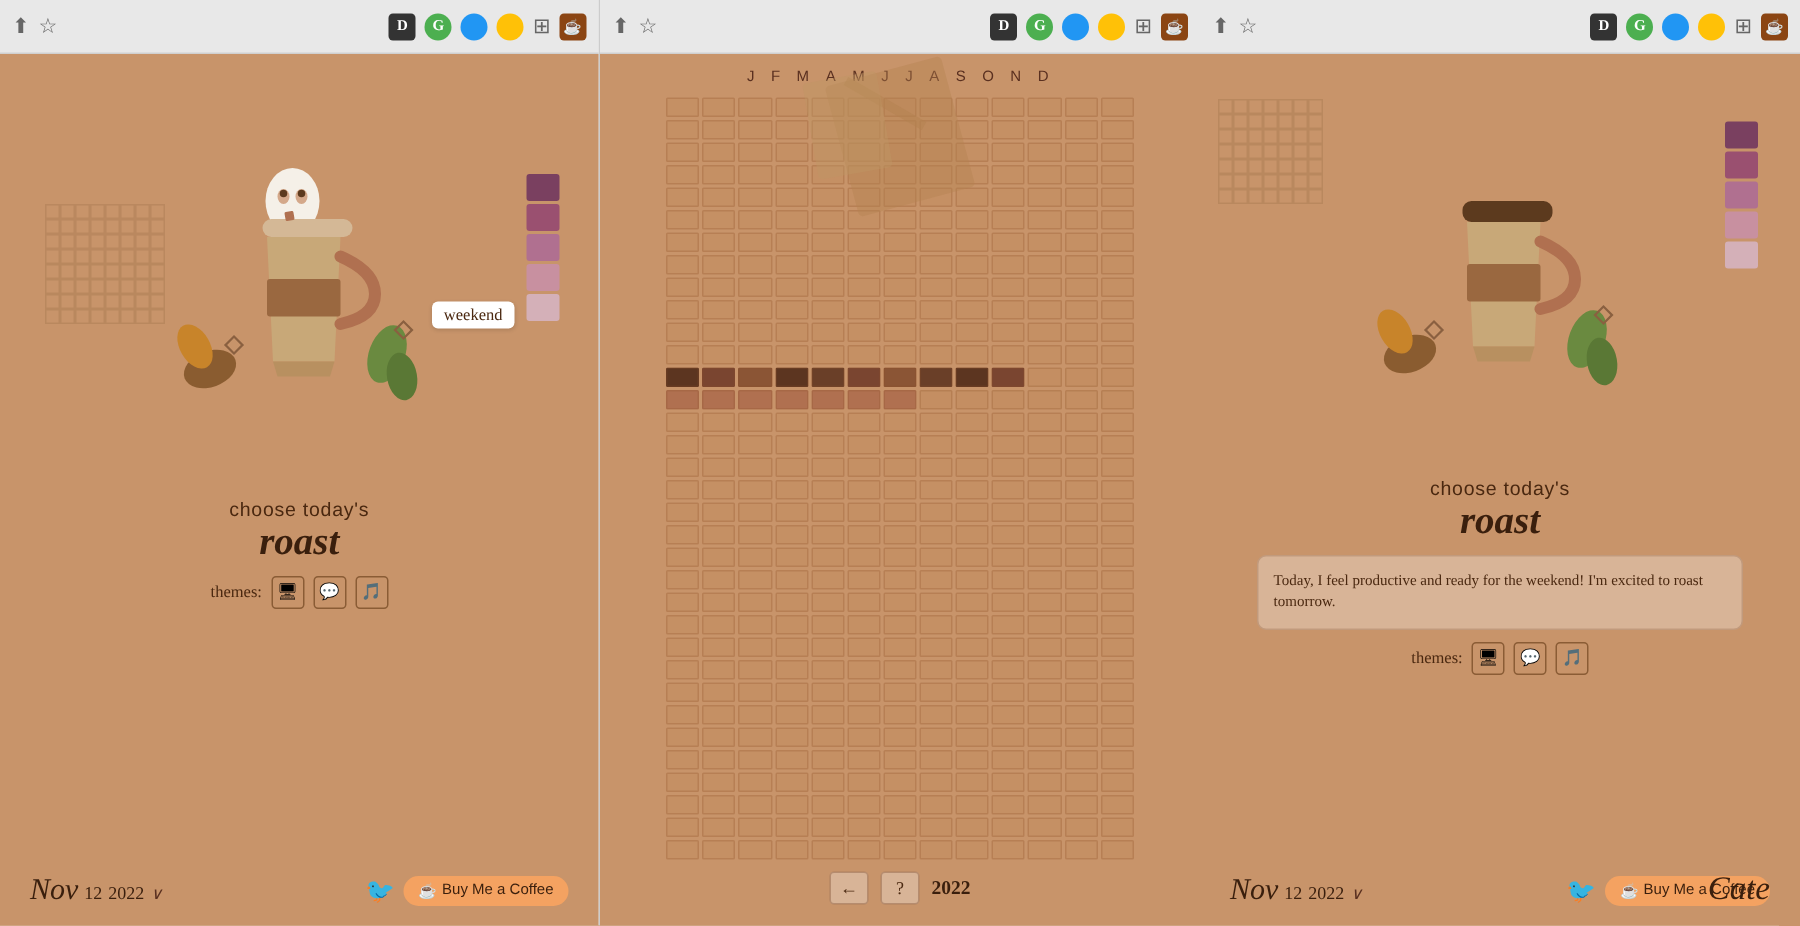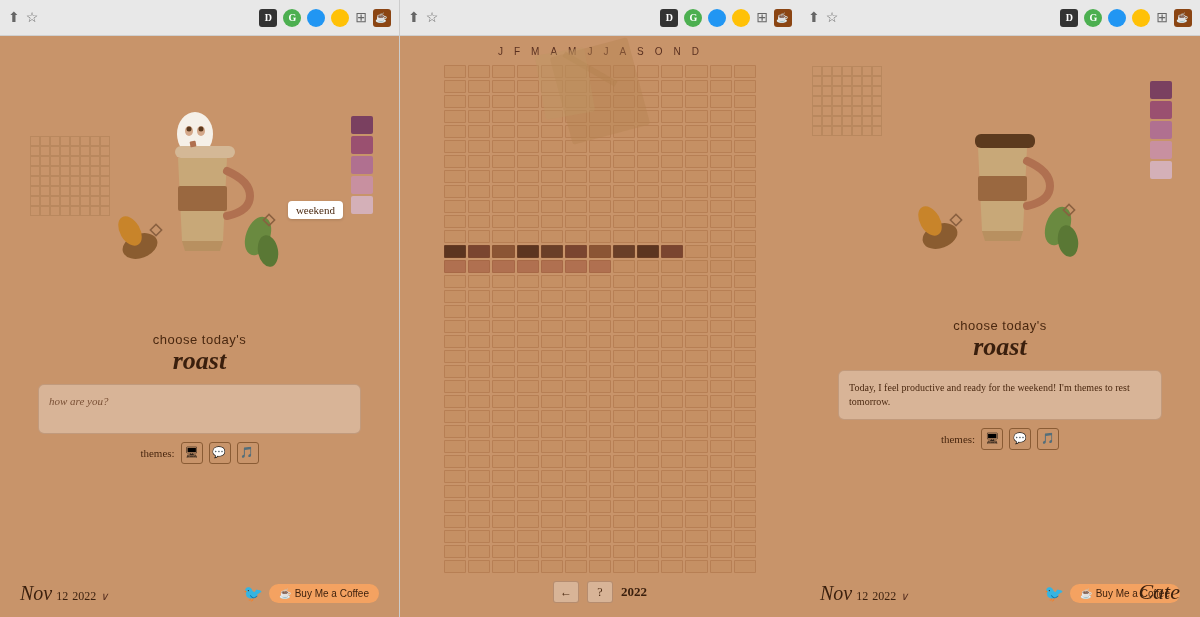--- a/index.html
+++ b/index.html
@@ -558,23 +558,20 @@
       <svg width="80" height="22" viewBox="0 0 80 22">
         
       </svg>
     </div>
 
     <div class="title-area">
       <div class="choose-today">choose today's</div>
       <div class="roast-title">roast</div>
     </div>
 
-    <div class="mood-input-area">
-      <div class="mood-placeholder">how are you?</div>
-    </div>
 
     <div class="themes-row">
       <span class="themes-label">themes:</span>
       <div class="theme-icon">🖥</div>
       <div class="theme-icon">💬</div>
       <div class="theme-icon">🎵</div>
     </div>
 
     <div class="bottom-bar">
       <div class="date-display">
@@ -1185,21 +1182,21 @@
         
       </svg>
     </div>
 
     <div class="title-area">
       <div class="choose-today">choose today's</div>
       <div class="roast-title">roast</div>
     </div>
 
     <div class="mood-input-with-text">
-      <div class="journal-text">Today, I feel productive and ready for the weekend! I'm themes to rest tomorrow.</div>
+      <div class="journal-text">Today, I feel productive and ready for the weekend! I'm excited to roast tomorrow.</div>
     </div>
 
     <div class="themes-row">
       <span class="themes-label">themes:</span>
       <div class="theme-icon">🖥</div>
       <div class="theme-icon">💬</div>
       <div class="theme-icon">🎵</div>
     </div>
 
     <div class="bottom-bar">

